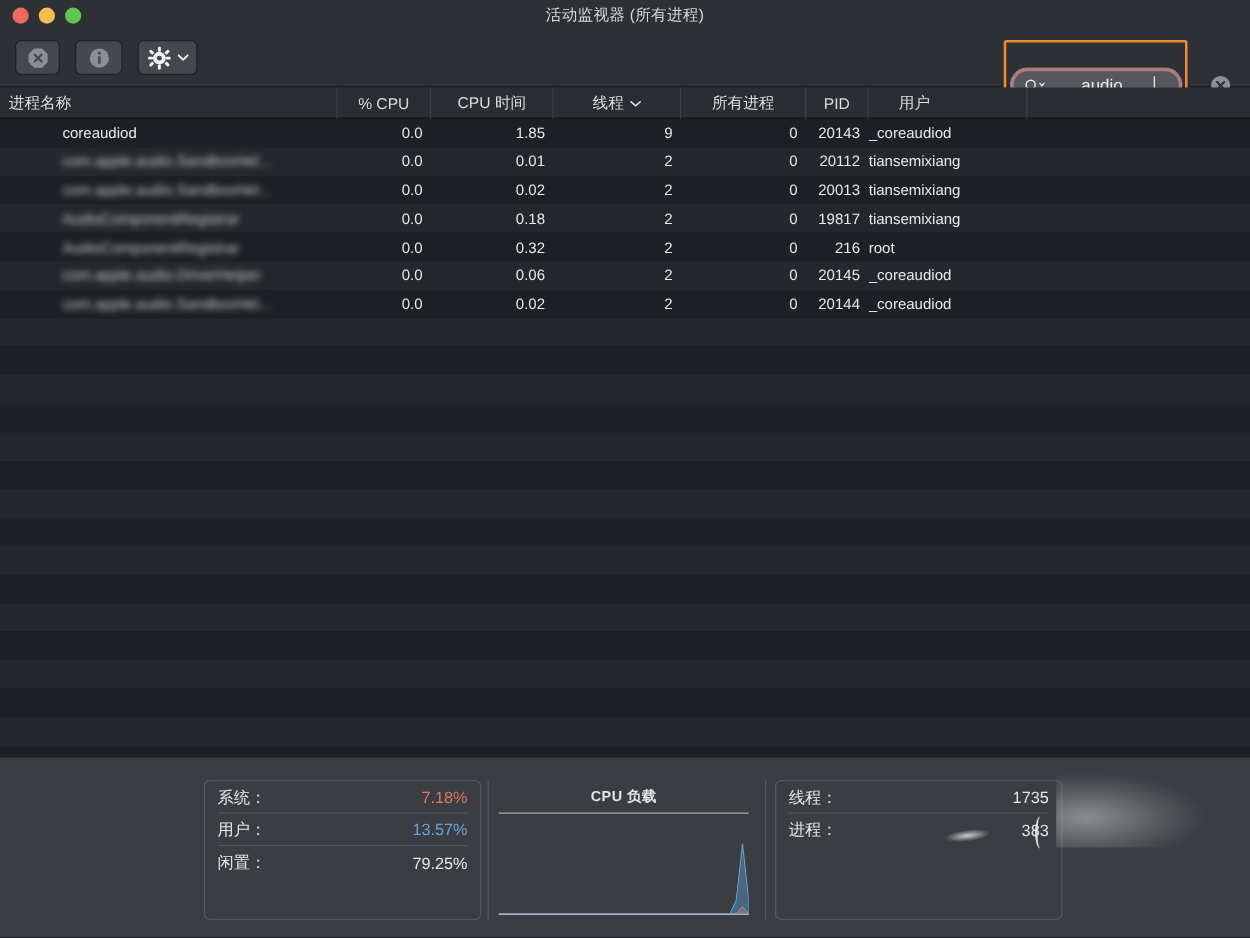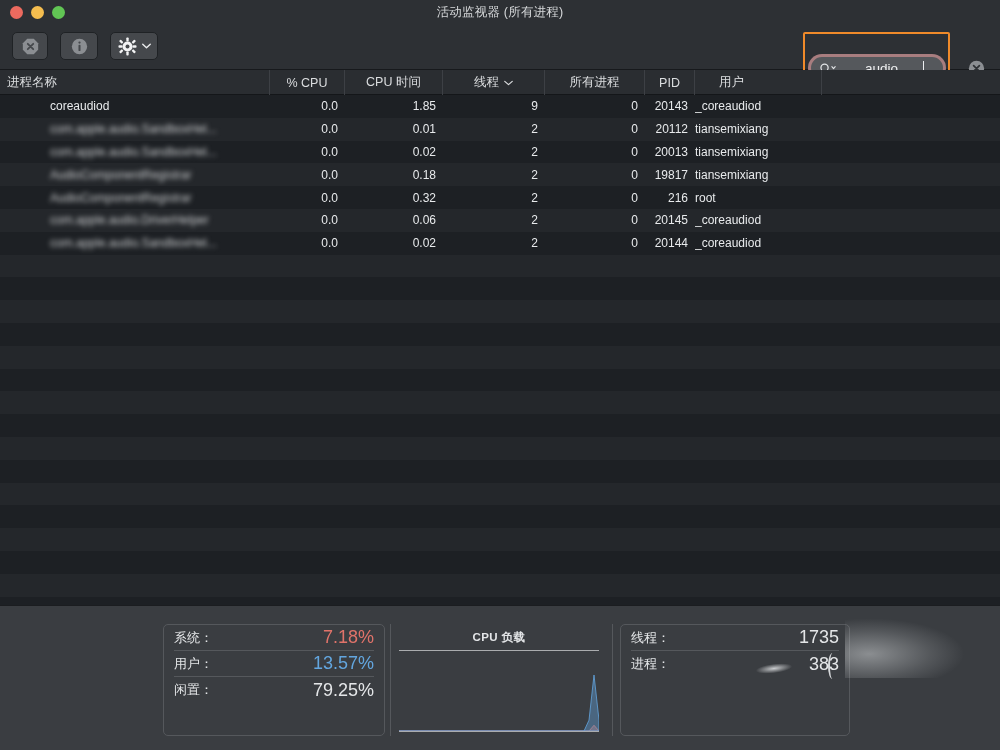--- a/index.html
+++ b/index.html
@@ -251,21 +251,21 @@
     align-items: center;
     justify-content: space-between;
     border-bottom: 1px solid #55585c;
   }
   .statrow.last { border-bottom: none; }
   .statrow .lab {
     font-size: 13px;
     color: #e4e6e8;
   }
   .statrow .val {
-    font-size: 18px;
+    font-size: 13px;
     color: #e4e6e8;
   }
   .val.sys  { color: #e0736a; }
   .val.user { color: #63a6df; }
 
   .graph-title {
     position: absolute;
     left: 0; right: 0; top: 6px;
     text-align: center;
     font-size: 11.5px;

